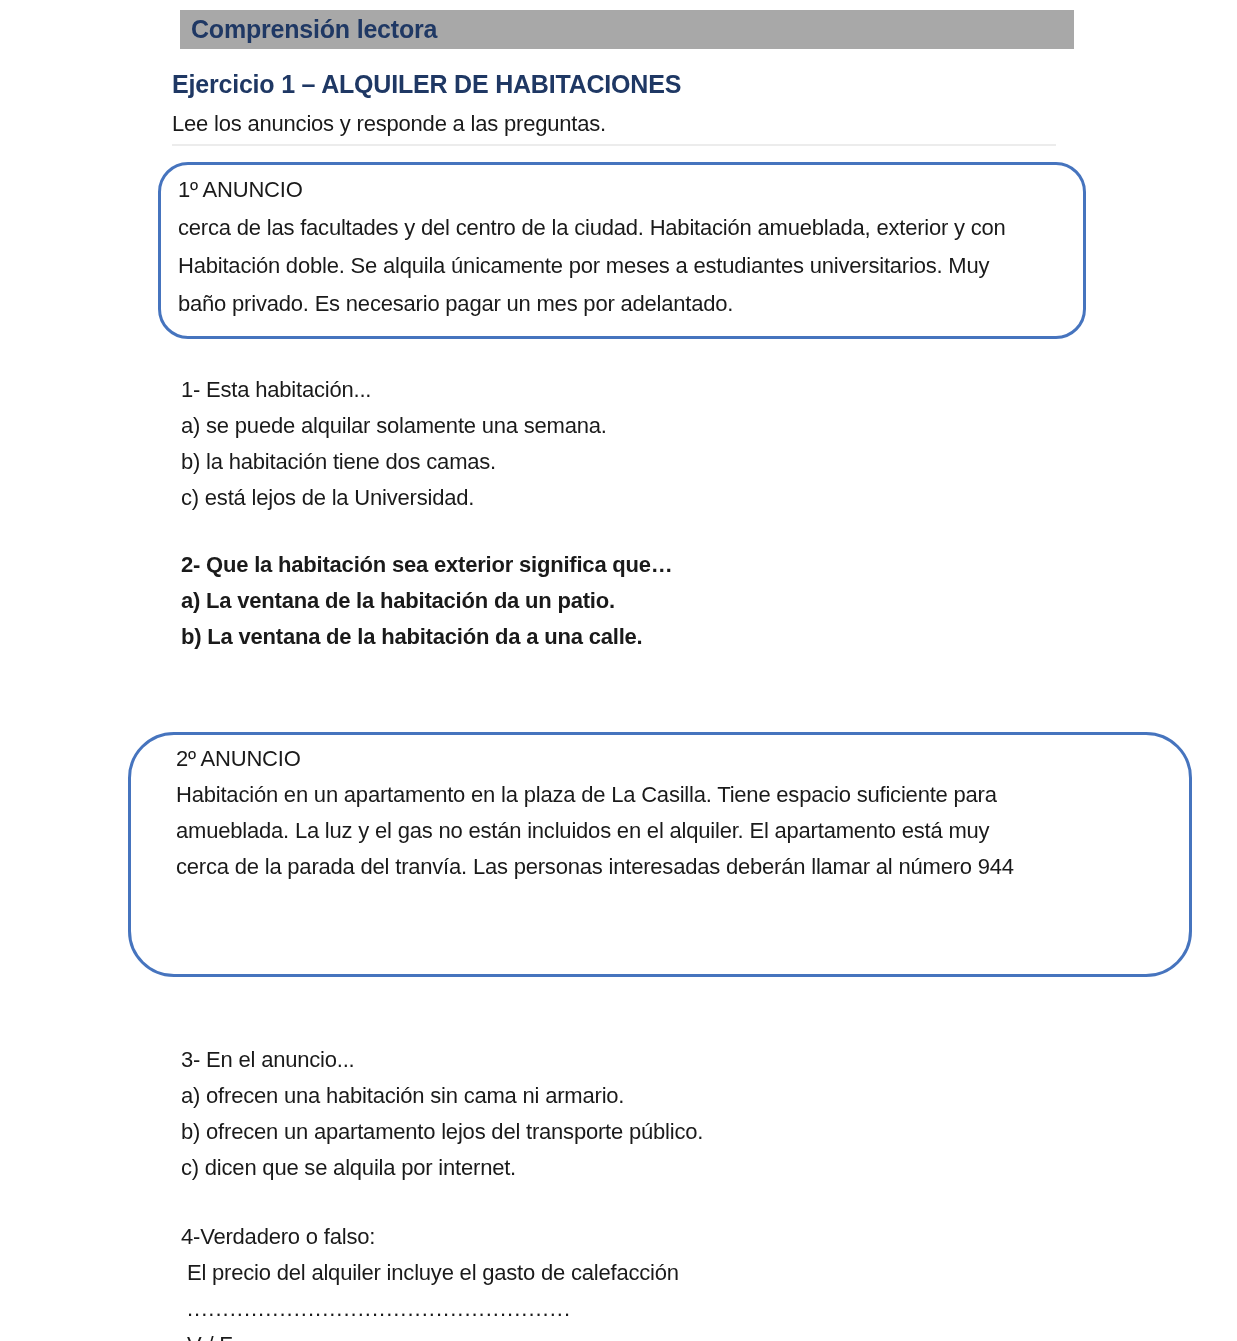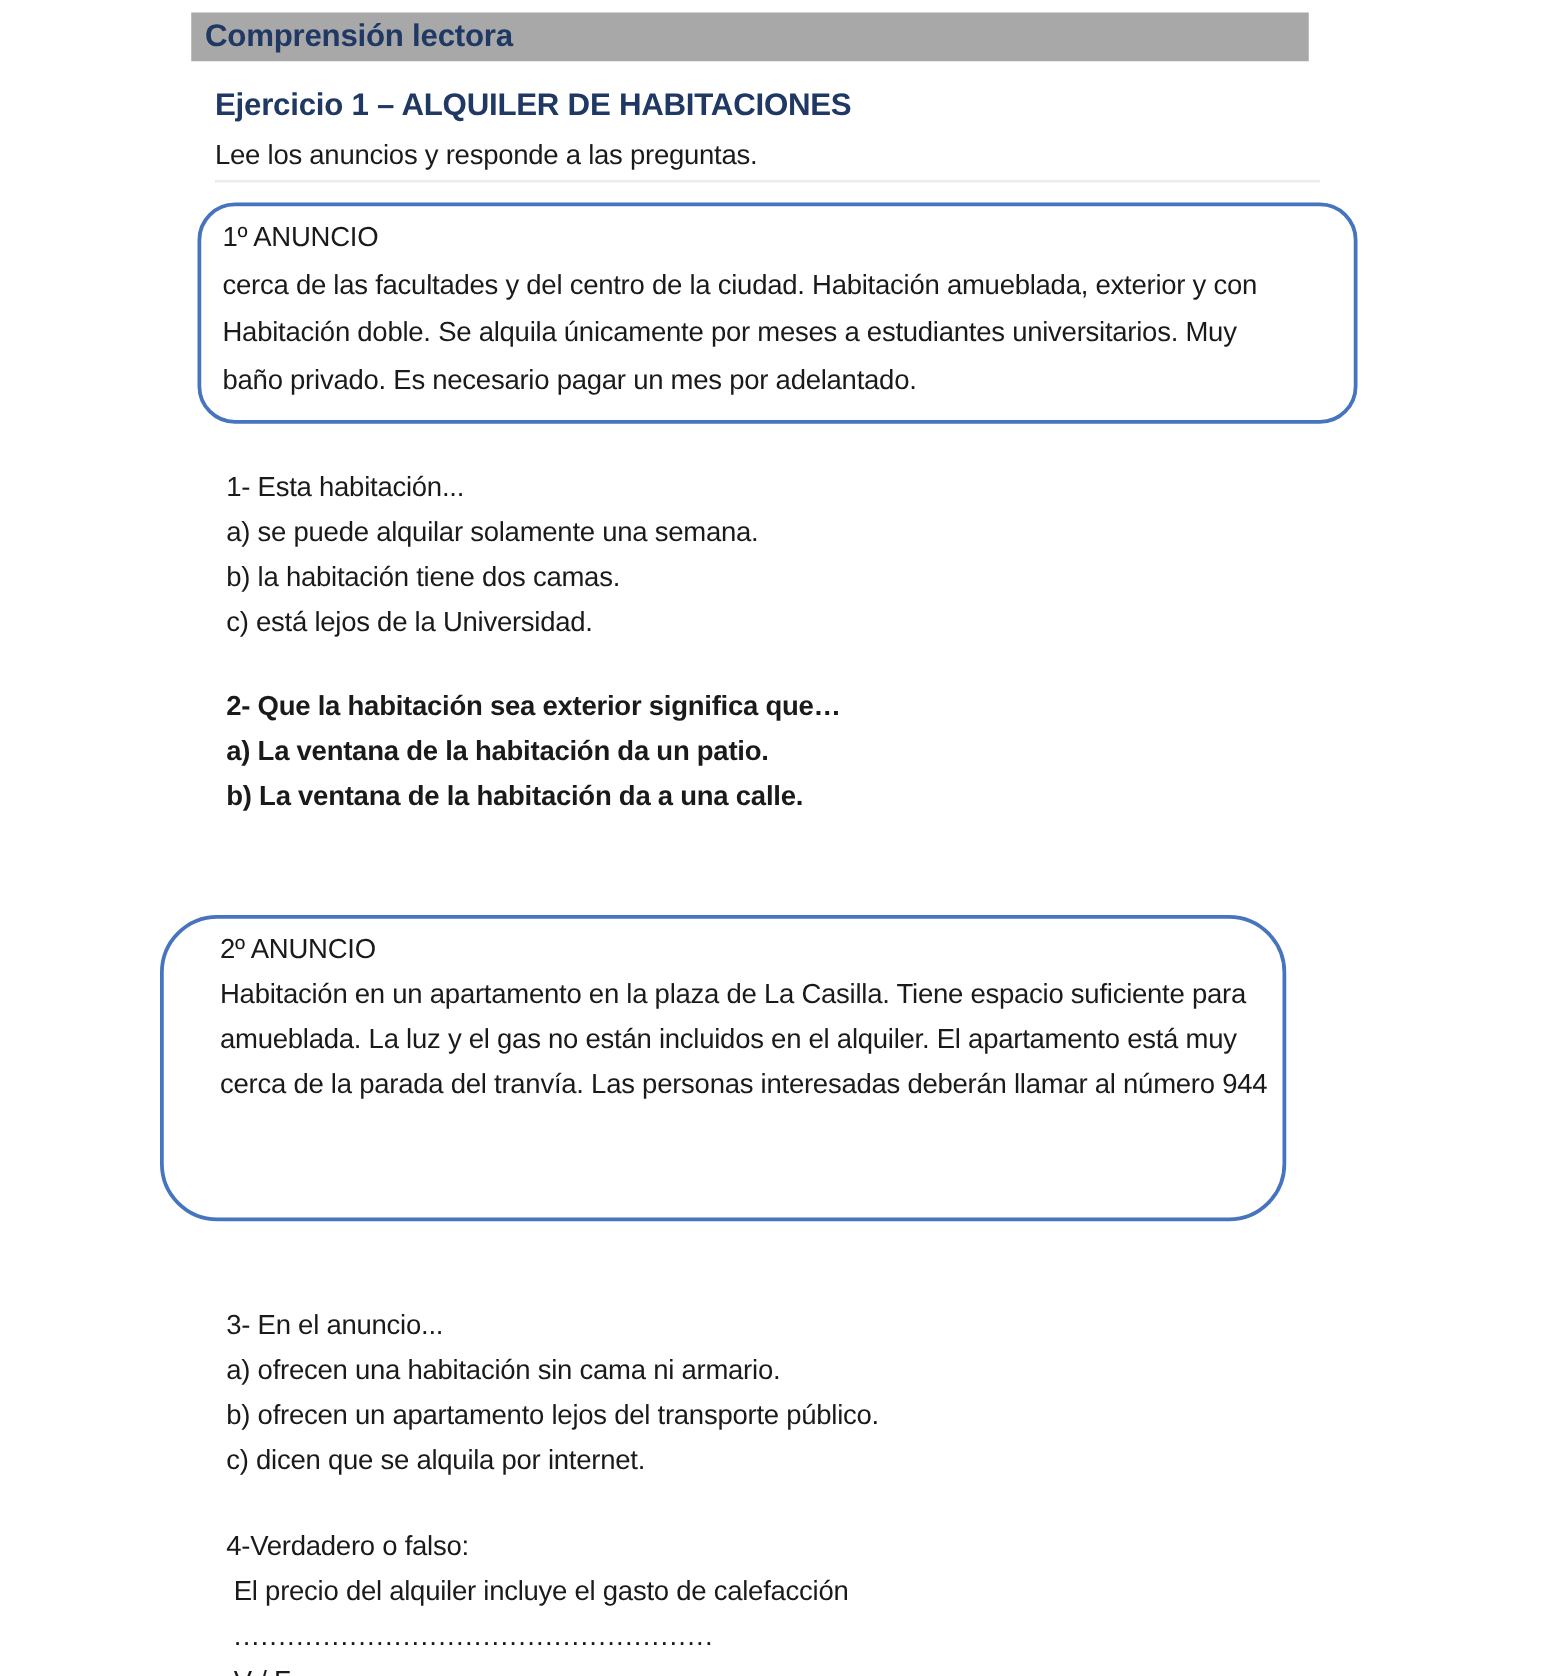--- a/index.html
+++ b/index.html
@@ -12,21 +12,21 @@
     height: 1341px;
     position: relative;
     font-family: "Liberation Sans", sans-serif;
     color: #1a1a1a;
     overflow: hidden;
   }
   .abs { position: absolute; }
 
   
   .section-bar {
-    left: 153px;
+    left: 180px;
     top: 10px;
     width: 894px;
     height: 39px;
     background: #a8a8a8;
     display: flex;
     align-items: center;
     padding-left: 11px;
     box-sizing: border-box;
   }
   .section-bar .label {
@@ -77,21 +77,21 @@
     top: 162px;
     width: 928px;
     height: 177px;
     border-radius: 30px;
     padding: 6px 16px 0 17px;
   }
   .box-1 .line { line-height: 38px; }
   .box-2 {
     left: 128px;
     top: 732px;
-    width: 901px;
+    width: 1064px;
     height: 245px;
     border-radius: 46px;
     padding: 6px 16px 0 45px;
   }
   .box-2 .line { line-height: 36px; }
 
   .line {
     font-size: 22px;
     white-space: nowrap;
     letter-spacing: -0.2px;

